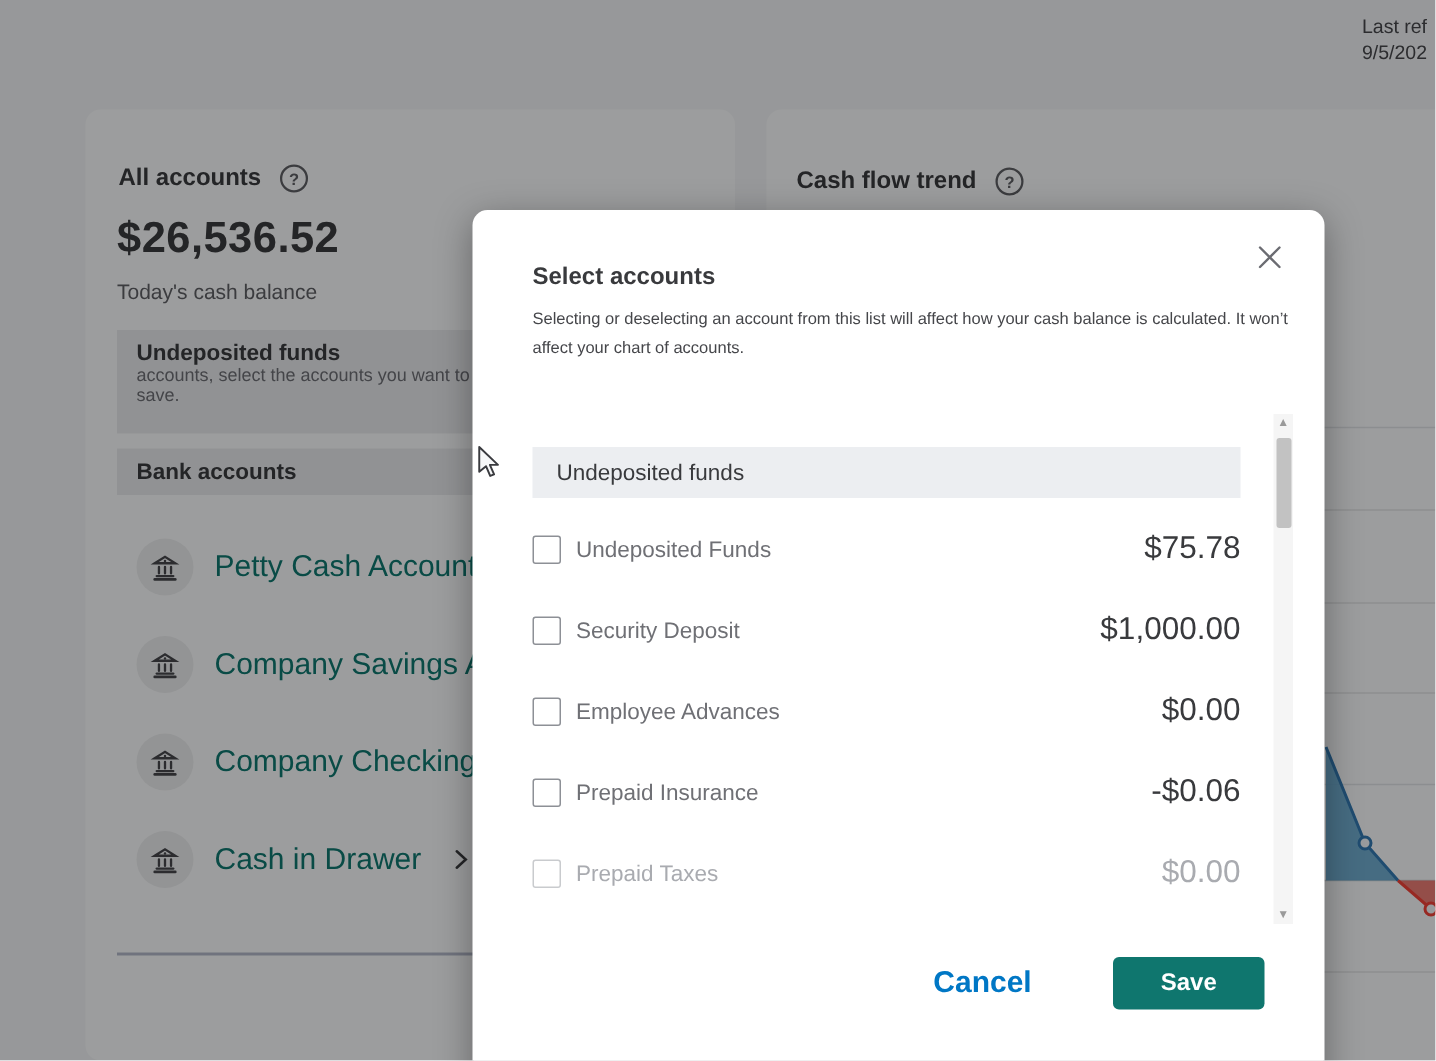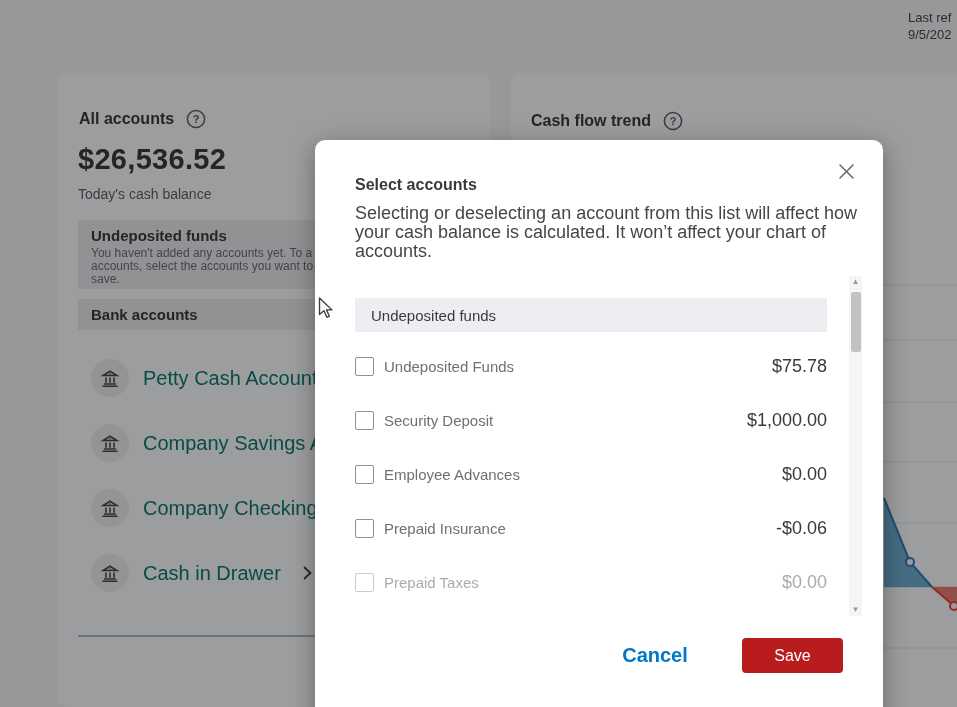--- a/index.html
+++ b/index.html
@@ -45,49 +45,49 @@
   
   .overlay { position:absolute; inset:0; background:rgba(0,0,0,.36); z-index:5; }
 
   
   .modal { position:absolute; left:315px; top:140px; width:568px; height:600px;
            background:#fff; border-radius:10px; box-shadow:0 6px 24px rgba(0,0,0,.35);
            z-index:10; }
   .modal-close { position:absolute; left:519px; top:19px; width:24px; height:24px;
                  display:flex; align-items:center; justify-content:center; cursor:pointer; }
   .modal-title { position:absolute; left:40px; top:36px; font-size:16px; font-weight:700; }
-  .modal-desc { position:absolute; left:40px; top:64px; width:524px; font-size:18px;
+  .modal-desc { position:absolute; left:40px; top:64px; width:524px; font-size:11px;
                 line-height:19px; color:#45464a; }
 
   .group-header { position:absolute; left:40px; top:158px; width:472px; height:34px;
                   background:#ECEEF1; display:flex; align-items:center; padding-left:16px;
                   font-size:15px; font-weight:500; color:#393A3D; }
 
   .acct-check-row { position:absolute; left:40px; width:472px; height:54px;
                     display:flex; align-items:center; }
   .checkbox { width:19px; height:19px; border:1.5px solid #8D9096; border-radius:2px;
               background:#fff; flex:0 0 auto; cursor:pointer; }
   .acct-check-row .lbl { margin-left:10px; font-size:15px; color:#6F7075; }
-  .acct-check-row .amt { margin-left:auto; font-size:18px; color:#393A3D; }
+  .acct-check-row .amt { margin-left:auto; font-size:21px; color:#393A3D; }
   .acct-check-row.faded .lbl, .acct-check-row.faded .amt { color:#A9ABB0; }
   .acct-check-row.faded .checkbox { border-color:#C9CBCE; }
 
   .scrollbar { position:absolute; left:534px; top:136px; width:13px; height:340px;
                background:#F5F5F5; }
   .sb-arrow { position:absolute; left:0; width:13px; height:12px; font-size:8px; line-height:12px;
               text-align:center; color:#9a9a9a; cursor:pointer; }
   .sb-up { top:0; } .sb-down { bottom:0; }
   .sb-thumb { position:absolute; left:1.5px; top:16px; width:10px; height:60px;
               background:#C2C2C2; border-radius:2px; cursor:pointer; }
 
   .btn-cancel { position:absolute; left:300px; top:504px; width:80px; font-size:20px;
                 font-weight:700; color:#0077C5; text-align:center; cursor:pointer; }
   .btn-save { position:absolute; left:427px; top:498px; width:101px; height:35px;
-              background:#b91c1c; border:none; border-radius:4px; color:#fff;
-              font-family:inherit; font-size:16px; font-weight:400; cursor:pointer; }
+              background:#0f766e; border:none; border-radius:4px; color:#fff;
+              font-family:inherit; font-size:16px; font-weight:700; cursor:pointer; }
 
   
   .cursor { position:absolute; left:318px; top:297px; z-index:50; pointer-events:none; }
 </style>
 </head>
 <body>
 
 <div class="screen">
 
   <div class="last-refresh">
@@ -101,21 +101,20 @@
       <svg class="help-icon" viewBox="0 0 20 20">
         <circle cx="10" cy="10" r="8.6" fill="none" stroke="#5d5e63" stroke-width="1.5"></circle>
         <text x="10" y="14" font-size="11" font-weight="700" fill="#5d5e63" text-anchor="middle" font-family="Liberation Sans, sans-serif">?</text>
       </svg>
     </div>
     <div class="balance">$26,536.52</div>
     <div class="balance-caption">Today's cash balance</div>
 
     <div class="band band-undeposited">
       <div class="band-label">Undeposited funds</div>
-      <div class="band-helper">You haven't added any accounts yet. To a</div>
       <div class="band-helper" style="margin-top:0;">accounts, select the accounts you want to</div>
       <div class="band-helper" style="margin-top:0;">save.</div>
     </div>
 
     <div class="band band-bank">
       <div class="band-label">Bank accounts</div>
     </div>
 
     <div class="account-row" style="top:286px;">
       <span class="acct-icon-wrap">

